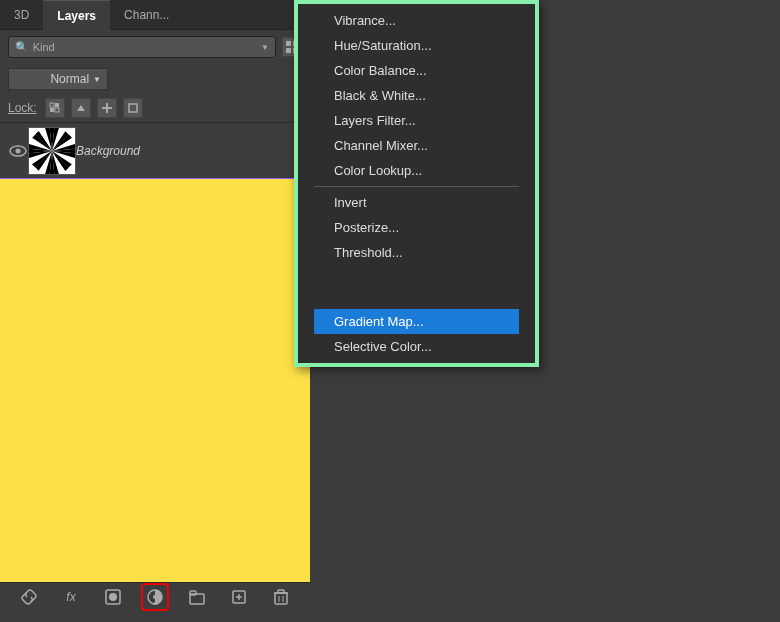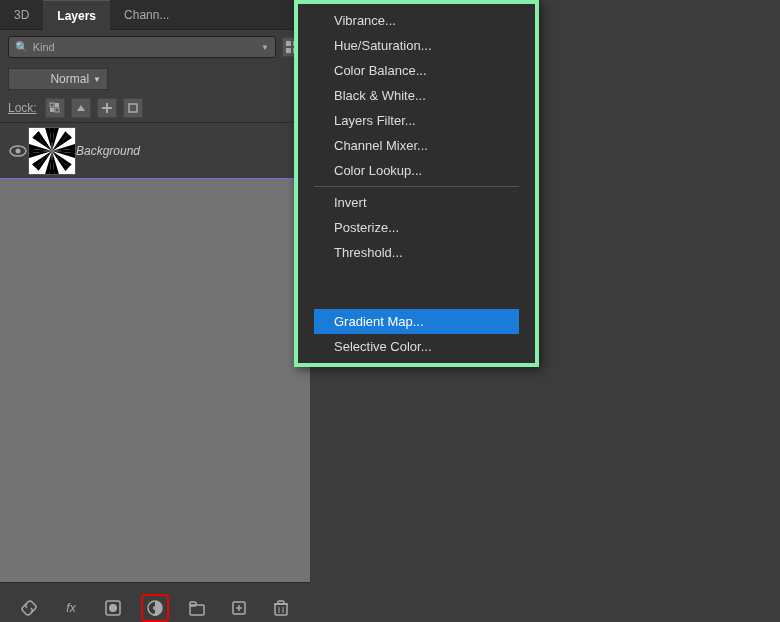--- a/index.html
+++ b/index.html
@@ -11,21 +11,21 @@
       font-size: 13px;
       color: #ccc;
       overflow: hidden;
       position: relative;
     }
 
     
     .panel {
       width: 310px;
       height: 622px;
-      background: #737373;
+      background: #fde047;
       position: absolute;
       left: 0;
       top: 0;
     }
 
     
     .tab-bar {
       display: flex;
       background: #2d2d2d;
       height: 30px;
@@ -179,21 +179,21 @@
     
     .bottom-toolbar {
       position: absolute;
       bottom: 0;
       left: 0;
       width: 310px;
       height: 40px;
       background: #3c3c3c;
       border-top: 1px solid #2a2a2a;
       display: flex;
-      align-items: flex-end;
+      align-items: flex-start;
       justify-content: space-around;
       padding: 0 8px;
     }
     .toolbar-btn {
       width: 28px;
       height: 28px;
       display: flex;
       align-items: center;
       justify-content: center;
       cursor: pointer;

